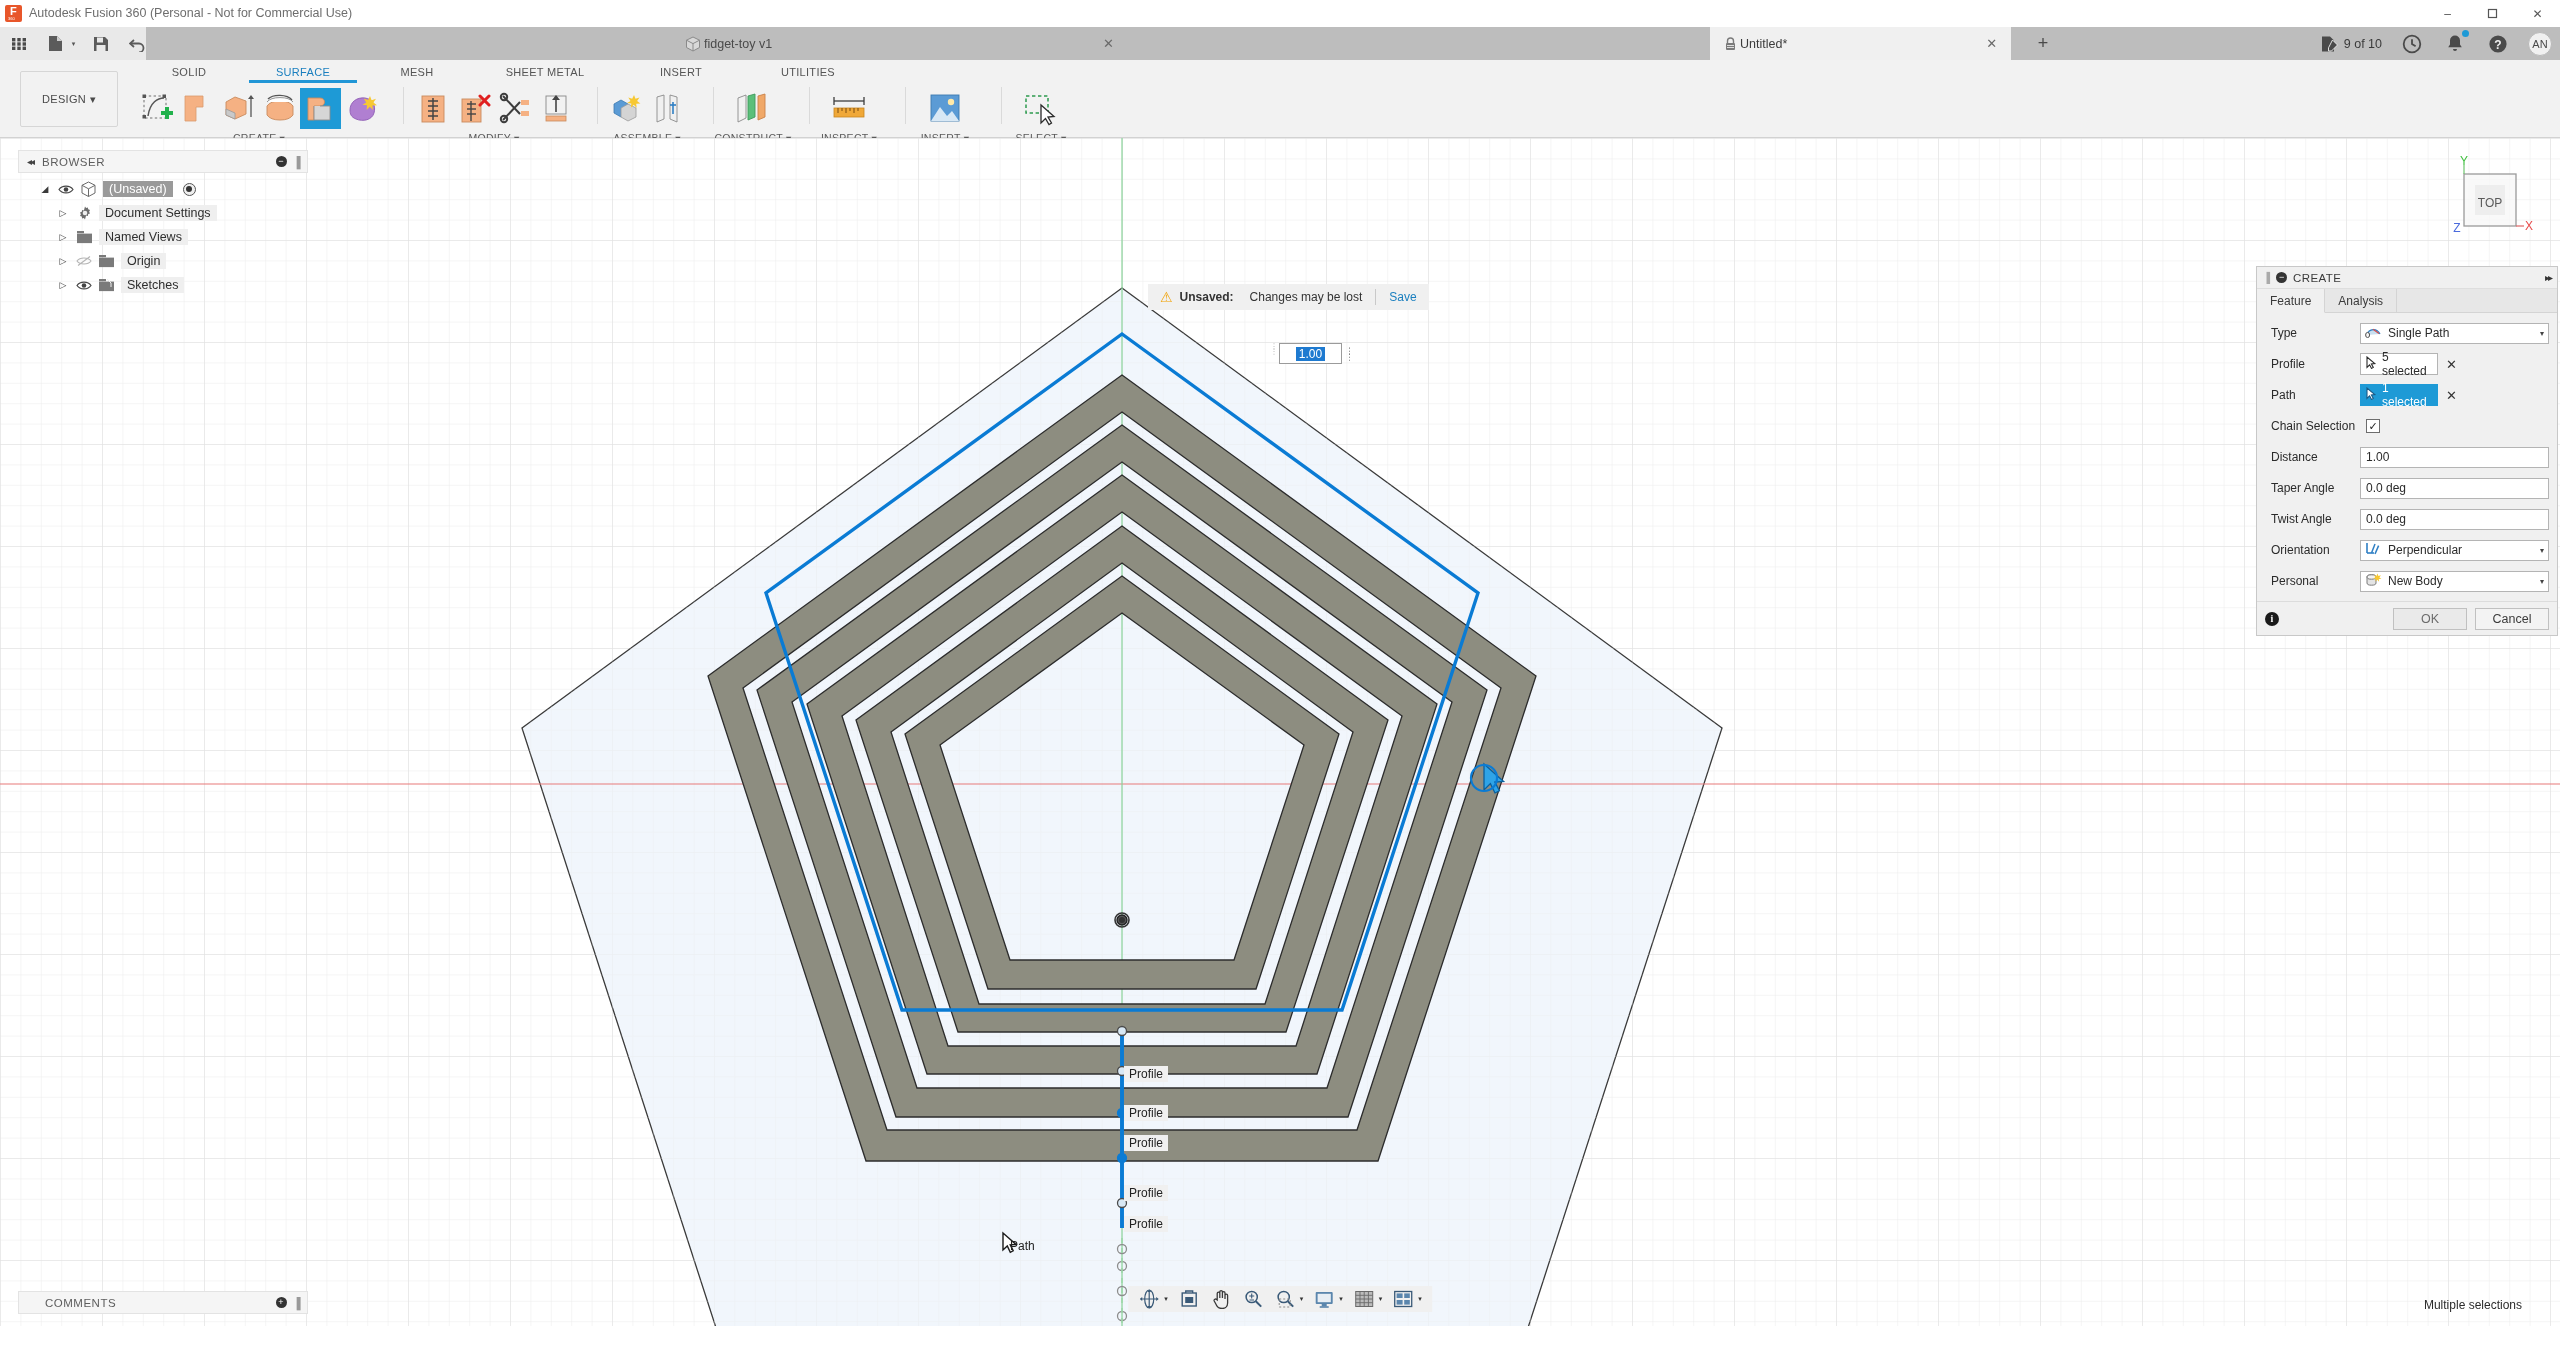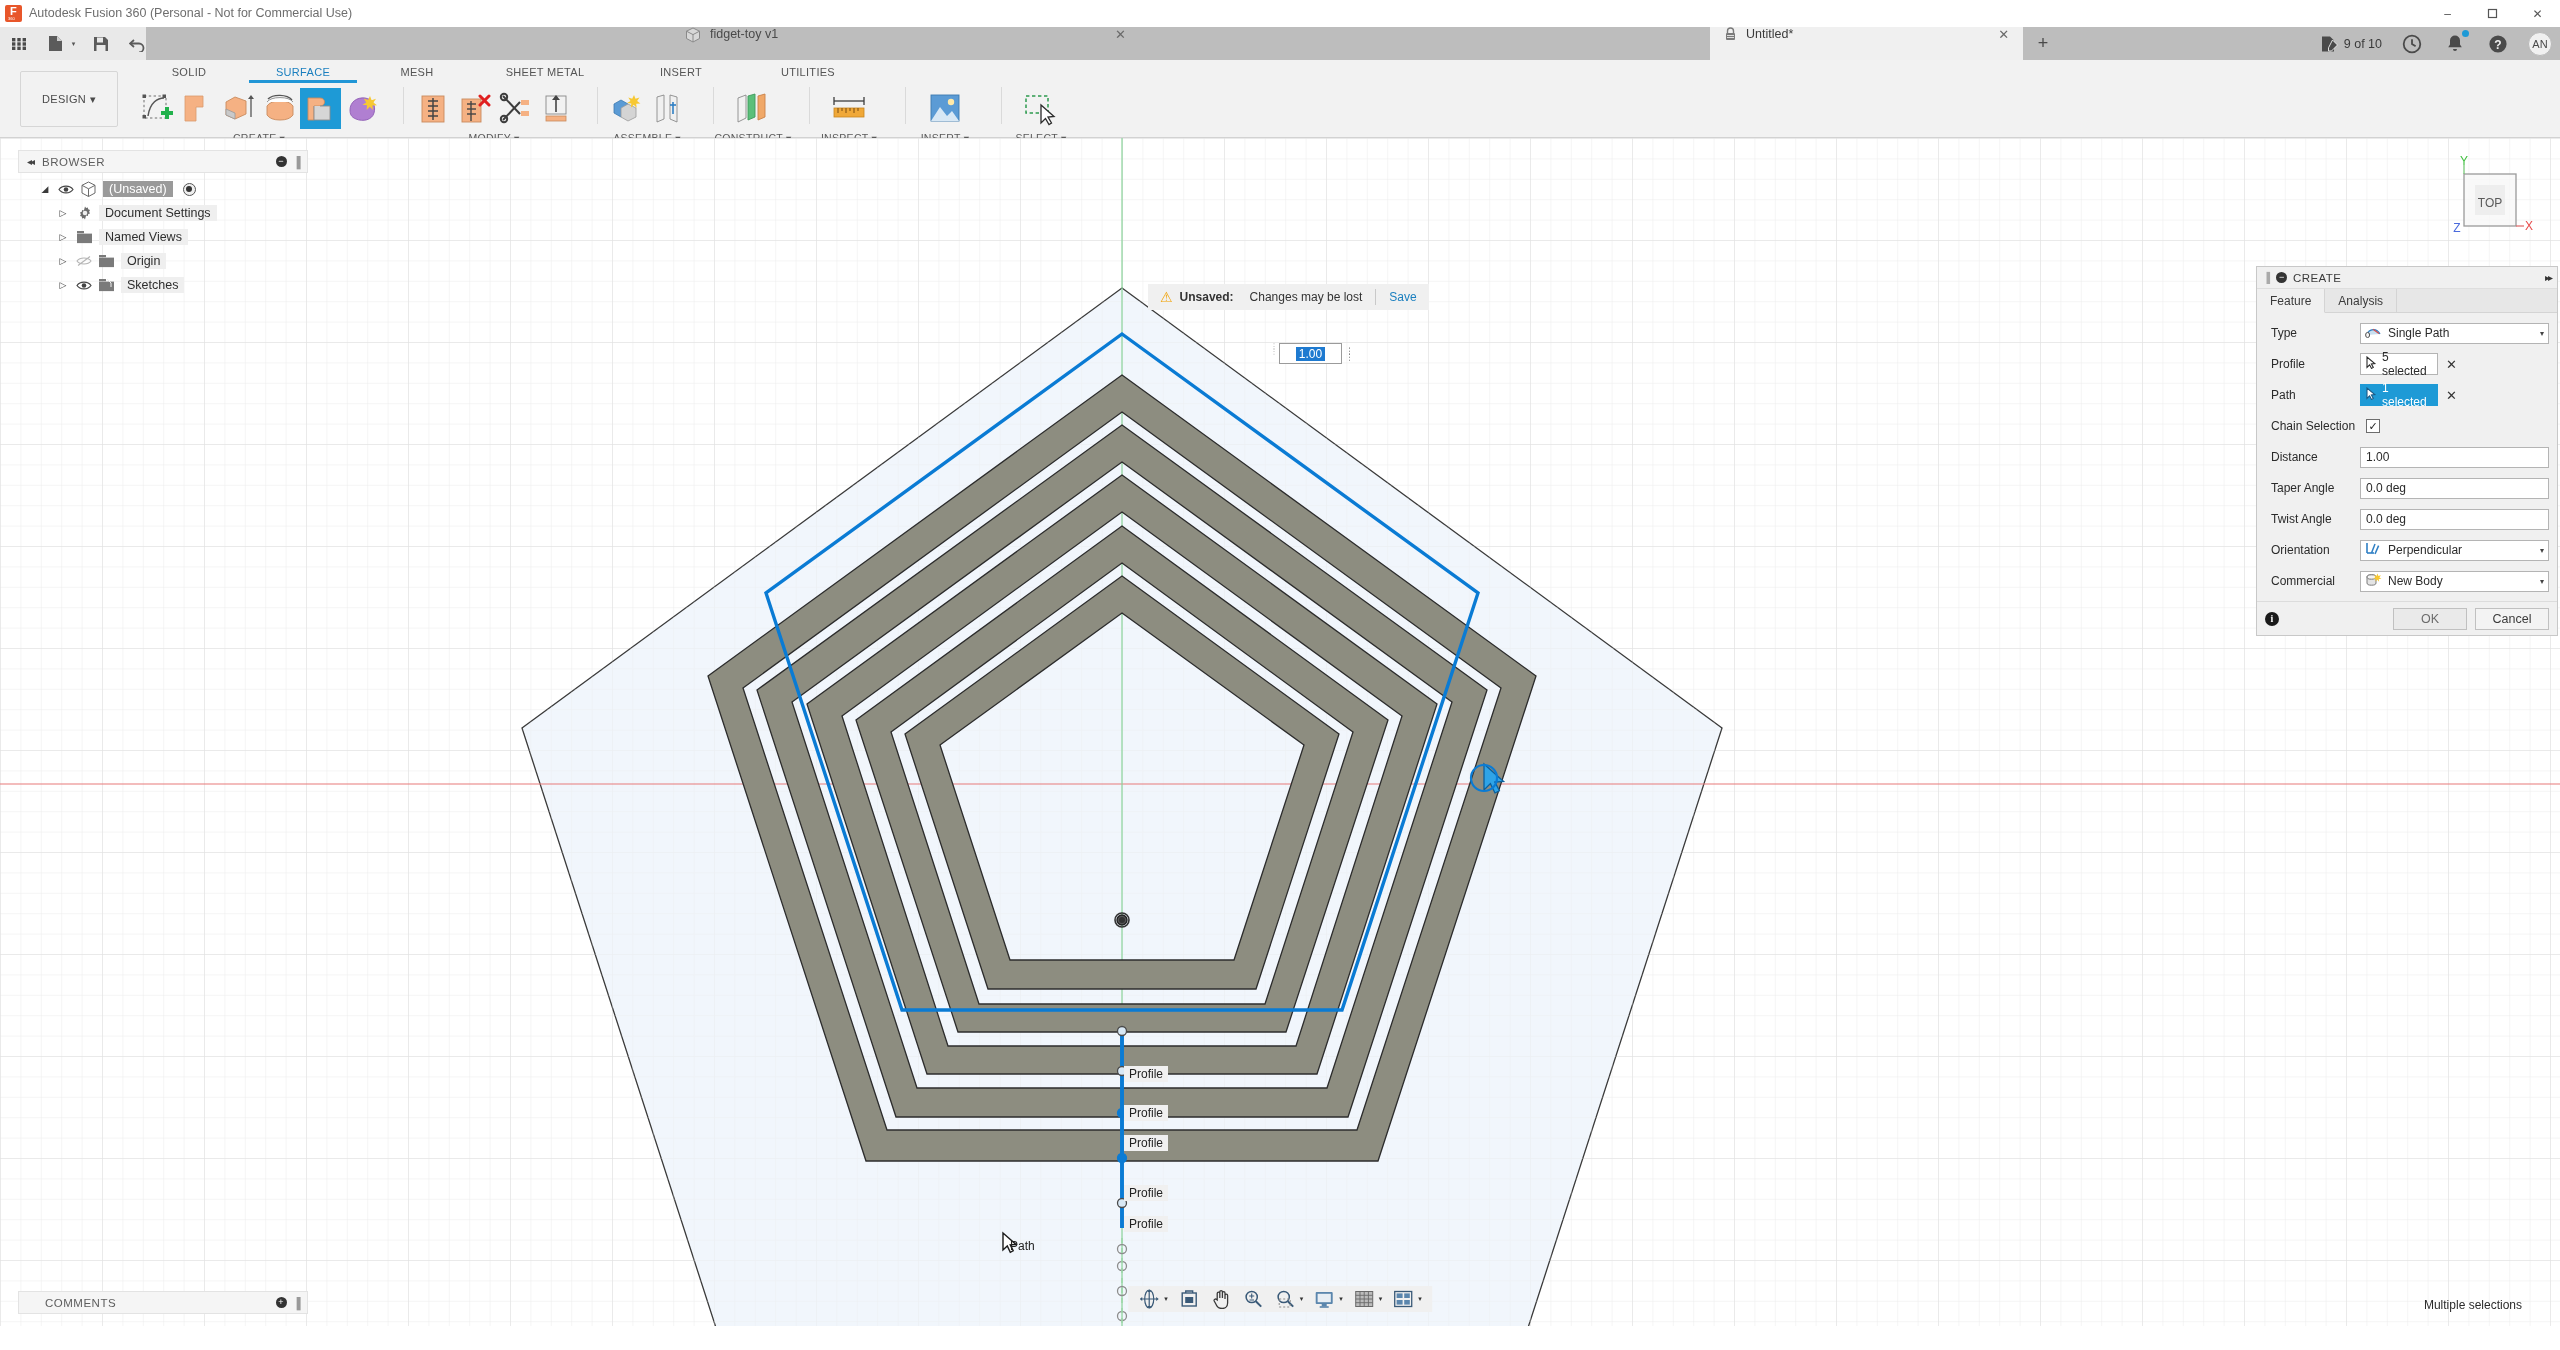--- a/index.html
+++ b/index.html
@@ -45,22 +45,22 @@
     background: #e9e9e9;
   }
   .qa-left { position: absolute; left: 0; top: 0; height: 33px; display: flex; align-items: center; padding-left: 6px; }
   .qa-btn { width: 26px; height: 26px; display: flex; align-items: center; justify-content: center; }
   .qa-caret { width: 11px; height: 26px; display: flex; align-items: center; justify-content: center; font-size: 7px; color: #555; }
   .doc-tabstrip {
     position: absolute; left: 146px; top: 0; height: 33px; right: 0;
     background: #bdbdbd;
   }
   .doc-tab {
-    position: absolute; height: 33px; display: flex; 
-    padding: 0 14px; font-size: 12.5px; color: #3b3b3b; gap: 9px;
+    position: absolute; height: 33px; display: flex; align-items: center;
+    padding: 0 14px; font-size: 12.5px; color: #3b3b3b; gap: 3px;
   }
   .doc-tab.inactive { background: #bdbdbd; color: #4a4a4a; }
   .doc-tab.active { background: #f0f0f0; }
   .tab-close { font-size: 13px; color: #6a6a6a; margin-left: 10px; }
   .plus-tab {
     position: absolute; width: 38px; height: 33px; background: #bdbdbd;
     display: flex; align-items: center; justify-content: center;
     font-size: 18px; color: #4a4a4a;
   }
   .qa-right {
@@ -1050,21 +1050,21 @@
                   <path d="M13.6 3.6 L10 12" stroke="#2f7fc4" stroke-width="1.5"></path>
                 </svg>
             </span>
             <span>Perpendicular</span>
             <span class="car">▾</span>
           </div>
         </div>
       </div>
 
       <div class="sw-row" style="margin-bottom:2px">
-        <div class="sw-lbl">Commercial</div>
+        <div class="sw-lbl">Personal</div>
         <div class="sw-ctl">
           <div class="sw-select">
             <span>
               <svg width="17" height="14" viewBox="0 0 17 14">
                   <path d="M2 4 a4.5 2.2 0 0 1 9 0 V10 a4.5 2.2 0 0 1 -9 0Z" fill="#e4e4e4" stroke="#7a7a7a" stroke-width="1"></path>
                   <ellipse cx="6.5" cy="4" rx="4.5" ry="2.2" fill="#f4f4f4" stroke="#7a7a7a" stroke-width="1"></ellipse>
                   <path d="M12.5 0.6 l.9 2.4 2.5-.8-1.5 2.2 2 1.5-2.6.2.3 2.6-1.8-1.9-1.8 1.8.3-2.6-2.6-.3 2.2-1.4-1.4-2.2 2.4.9z" fill="#f7c832"></path>
                 </svg>
             </span>
             <span>New Body</span>

